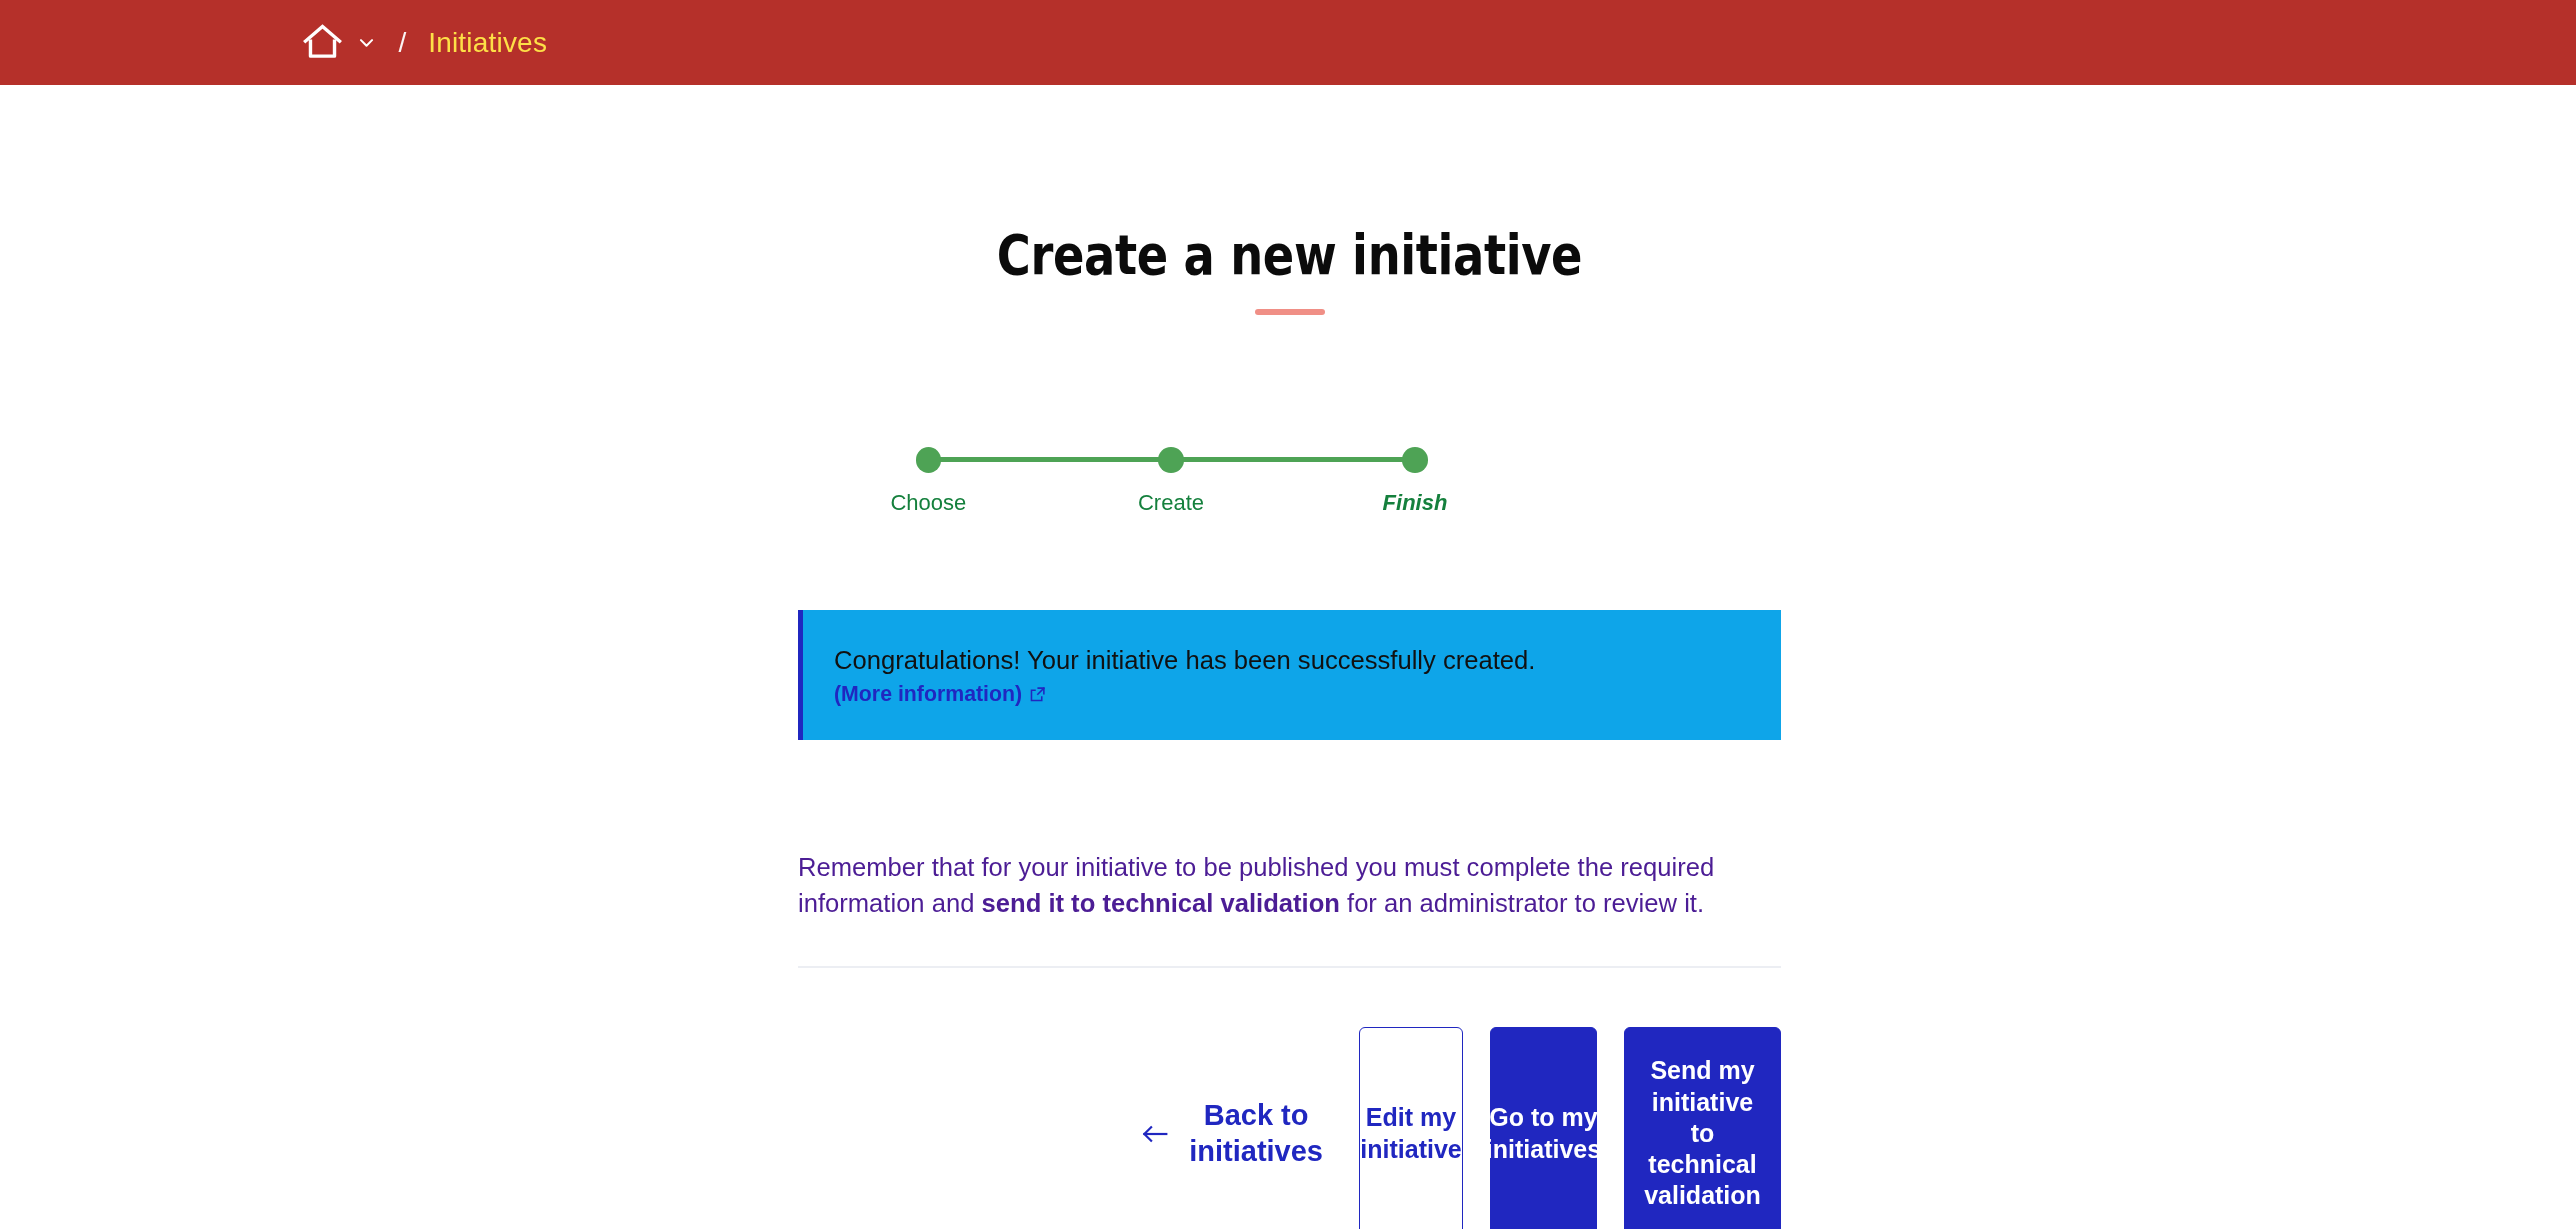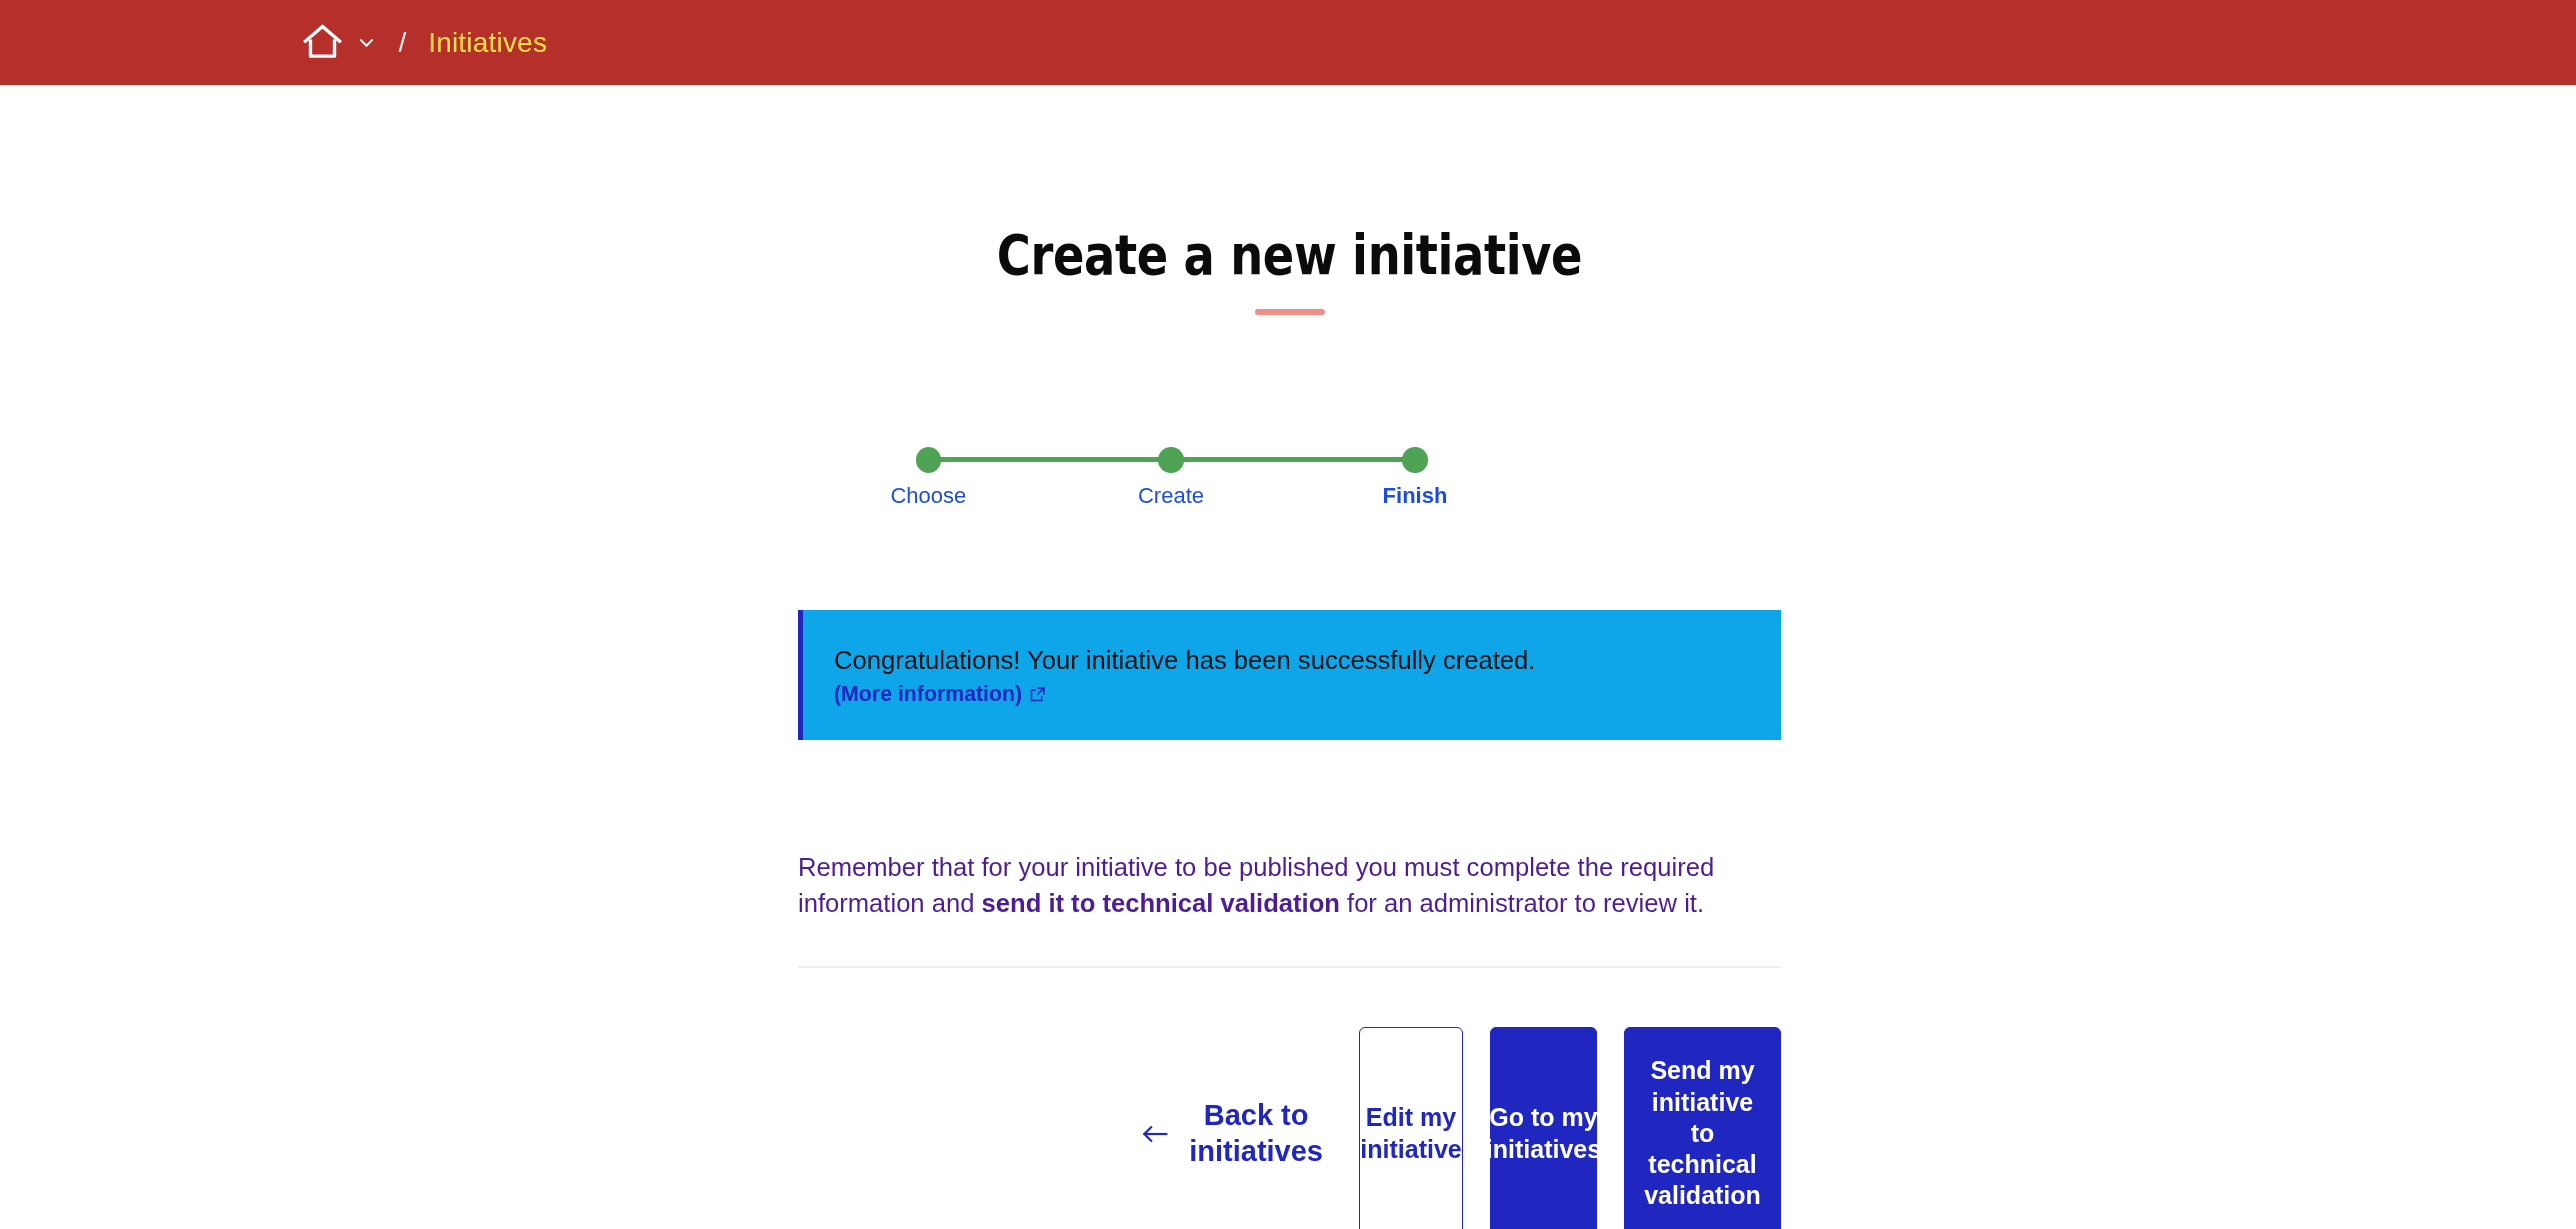--- a/index.html
+++ b/index.html
@@ -124,23 +124,23 @@
     width: 25.6px;
     height: 25.6px;
     border-radius: 50%;
     background: #4ea355;
     margin: 5.1px auto 0 auto;
     position: relative;
     z-index: 2;
   }
   .step .step-label {
     display: block;
-    margin-top: 10px;
+    margin-top: 17px;
     font-size: 22px;
-    color: #1d4ed8;
+    color: #15803d;
     line-height: 1.2;
   }
   .step.is-active .step-label {
     font-weight: 700;
   }
 
   
   .callout {
     position: absolute;
     left: 0;
@@ -298,21 +298,21 @@
     <div class="stepper">
       <div class="step-line"></div>
       <div class="step" style="left:21.3px;">
         <div class="dot"></div>
         <span class="step-label">Choose</span>
       </div>
       <div class="step" style="left:264px;">
         <div class="dot"></div>
         <span class="step-label">Create</span>
       </div>
-      <div class="step is-active" style="left:508px;">
+      <div class="step is-active" style="left:508px;font-style:italic;">
         <div class="dot"></div>
         <span class="step-label">Finish</span>
       </div>
     </div>
 
     <div class="callout">
       <div class="callout-text">Congratulations! Your initiative has been successfully created.</div>
       <div class="callout-link-row">
         <a class="callout-link">(More information)</a>
         <span>

